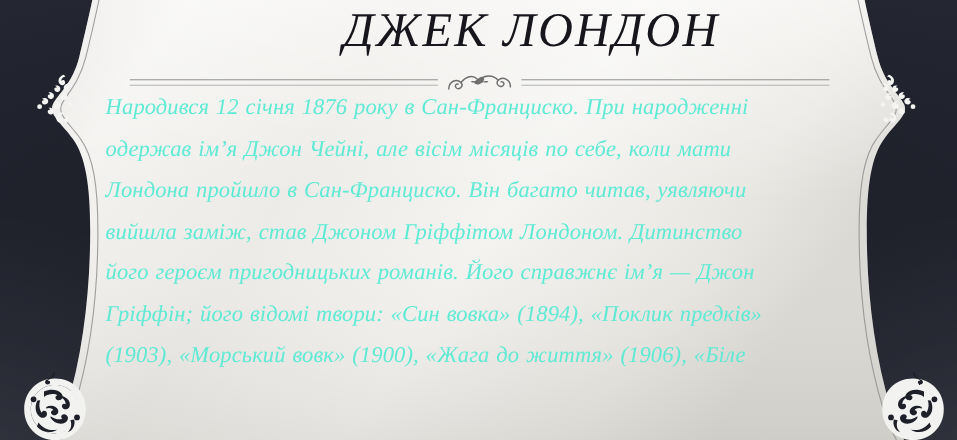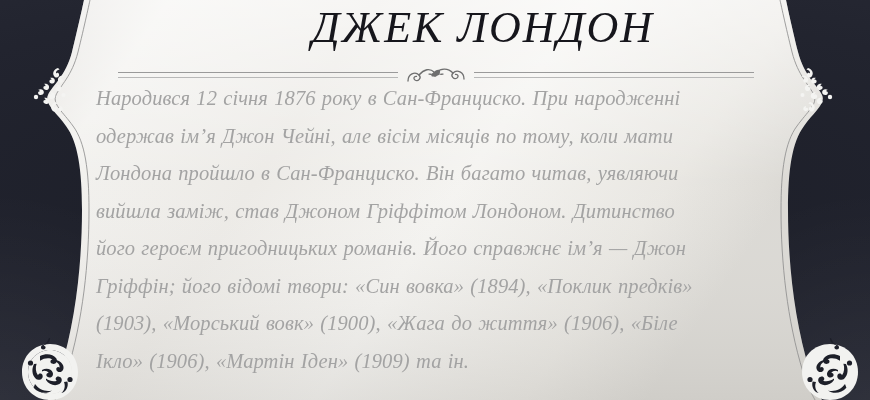--- a/index.html
+++ b/index.html
@@ -87,21 +87,21 @@
     margin: 0 6px;
     position: relative;
     top: 1px;
   }
 
   .body-text {
     position: absolute;
     left: 96px;
     top: 80px;
     width: 668px;
-    color: #a3a3a3;
+    color: #5eead4;
     font-family: "Liberation Serif", serif;
     font-style: italic;
     font-size: 20.5px;
     line-height: 37.5px;
     letter-spacing: 0.1px;
     word-spacing: 1px;
   }
   .body-text p {
     margin: 0;
     text-align: left;
@@ -218,27 +218,26 @@
           <path d="M24,9 C26,8.2 28,8.6 29,9.6 C27,10.4 25,10.2 24,9 Z"></path>
           <path d="M40,9 C38,8.2 36,8.6 35,9.6 C37,10.4 39,10.2 40,9 Z"></path>
         </g>
       </svg>
       <div class="rule"></div>
     </div>
 
     <div class="body-text">
       <p>
         <span class="ln">Народився 12 січня 1876 року в Сан-Франциско. При народженні</span>
-        <span class="ln">одержав ім’я Джон Чейні, але вісім місяців по тому, коли мати</span>
+        <span class="ln">одержав ім’я Джон Чейні, але вісім місяців по себе, коли мати</span>
         <span class="ln">Лондона пройшло в Сан-Франциско. Він багато читав, уявляючи</span>
         <span class="ln">вийшла заміж, став Джоном Гріффітом Лондоном. Дитинство</span>
         <span class="ln">його героєм пригодницьких романів.  Його справжнє ім’я — Джон</span>
         <span class="ln">Гріффін; його відомі твори: «Син вовка» (1894), «Поклик предків»</span>
         <span class="ln">(1903), «Морський вовк» (1900), «Жага до життя» (1906), «Біле</span>
-        <span class="ln">Ікло» (1906), «Мартін Іден» (1909) та ін.</span>
       </p>
     </div>
   </div>
 
   <svg class="orn orn-tl" width="62" height="66" viewBox="0 0 62 66" xmlns="http://www.w3.org/2000/svg">
     <g fill="#f4f4f2">
       <path d="M44,6 C40,7 38,11 40,14 C42,17 46,15 45,12 C44.4,10.2 42.6,10.4 42,11.6 C41.6,9.6 43.4,7.8 45.6,7.6 Z"></path>
       <path d="M50,14 C46.5,13.2 43.5,15.5 44,18.5 C44.5,21.5 48.5,21.5 48.8,18.8 C49,17 47.4,16.2 46.4,17 C46.6,15.4 48.2,14.4 50,14.8 Z"></path>
       <path d="M36,16 c3.2,-1.2 5.8,1.4 4.6,4 c-1.2,2.6 -5,1.8 -5.2,-0.6 c-0.2,-1.6 1.4,-2.2 2.2,-1.4 c-0.4,-1.2 -0.4,-1.6 -1.6,-2 Z"></path>
       <path d="M30,22 c3.4,-0.8 6,1.8 4.8,4.4 c-1.2,2.6 -5.2,1.8 -5.4,-0.6 c-0.2,-1.6 1.4,-2.4 2.2,-1.6 c-0.2,-1.2 -0.6,-1.8 -1.6,-2.2 Z"></path>

